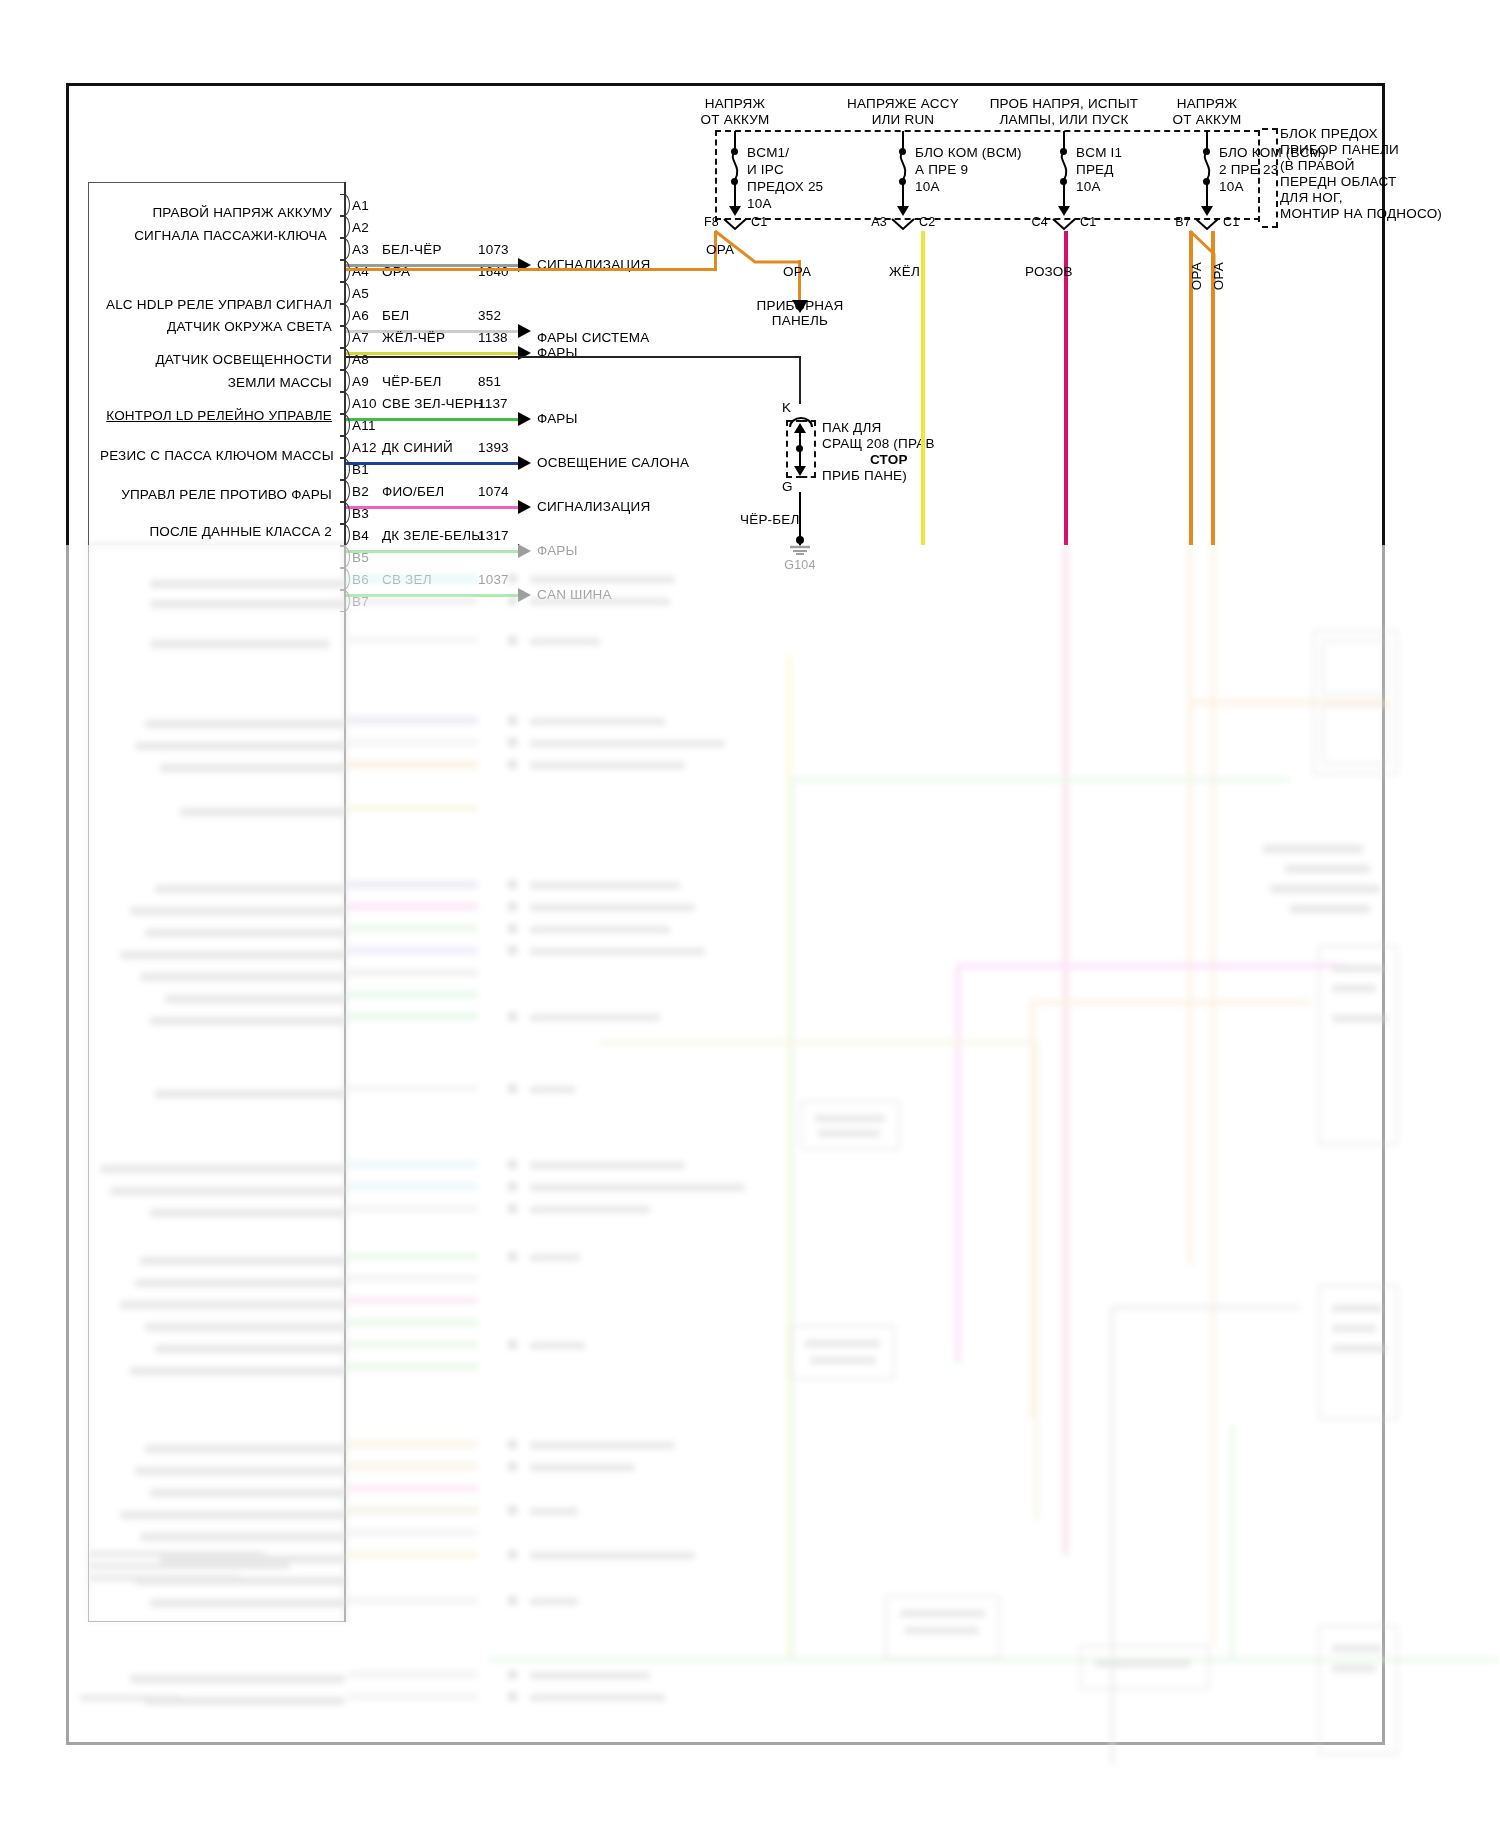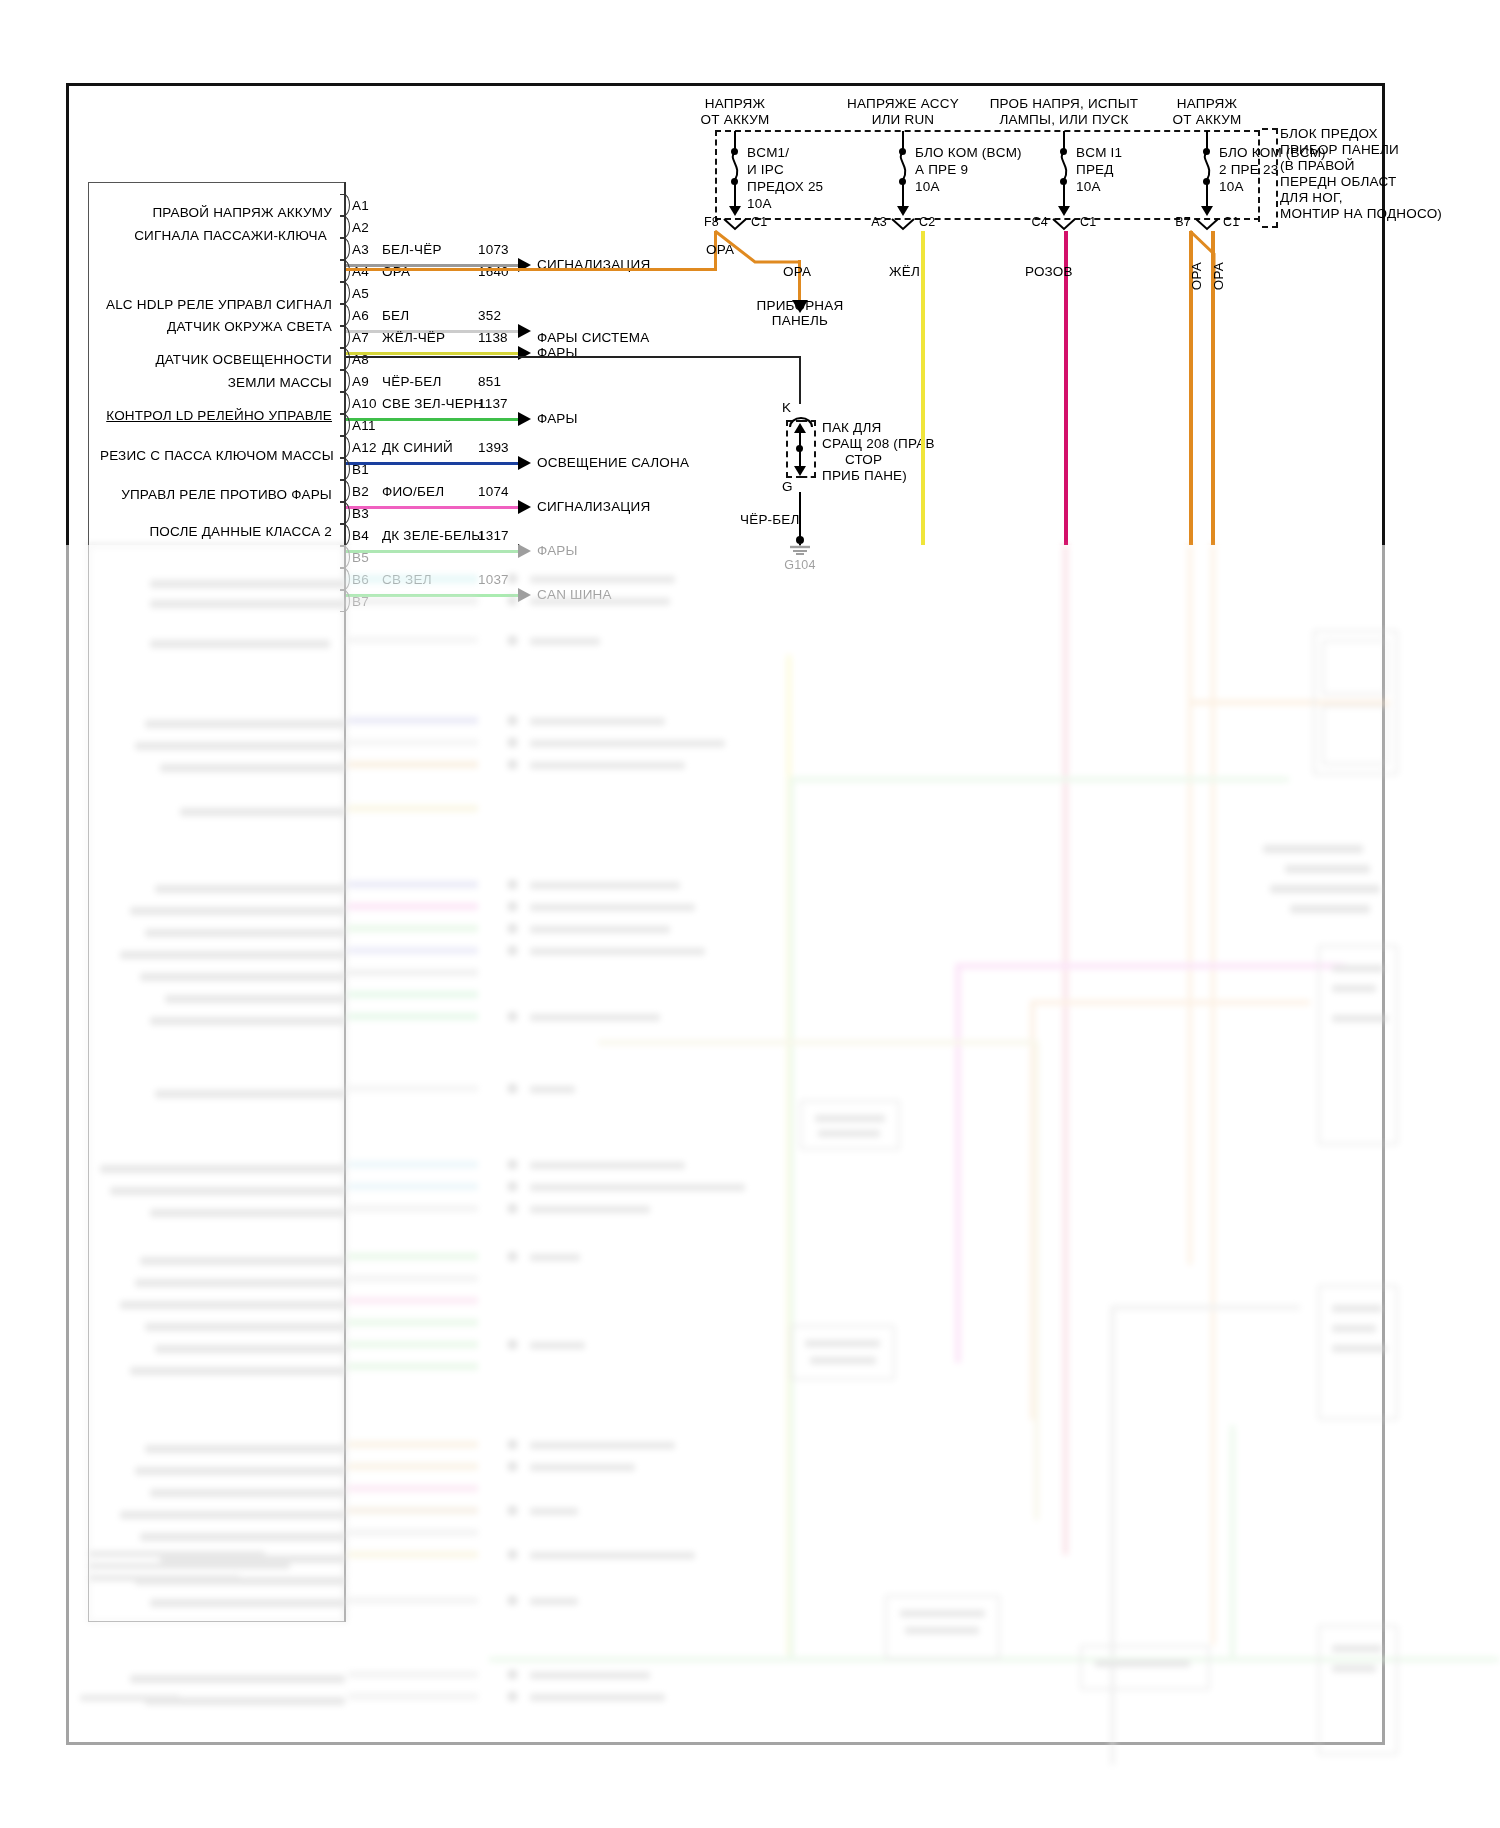--- a/index.html
+++ b/index.html
@@ -270,21 +270,21 @@
           <path d="M0 9 A 11 9 0 0 1 22 9" fill="none" stroke="#000" stroke-width="2"></path>
         </svg></div>
       <div class="spl-br" style="left: 786px; top: 420px; width: 16px; height: 58px; border-right: none;"></div>
       <div class="spl-br" style="left: 802px; top: 420px; width: 14px; height: 58px; border-left: none;"></div>
       <div class="arrow-u" style="left: 794px; top: 423px;"></div>
       <div class="w wv" style="left: 799px; top: 428px; width: 2px; height: 42px; background: rgb(0, 0, 0);"></div>
       <div class="dot" style="left: 796px; top: 445px;"></div>
       <div class="arrow-d-sm" style="left: 794px; top: 466px;"></div>
       <div class="txt" style="left: 822px; top: 420px;">ПАК ДЛЯ</div>
       <div class="txt" style="left: 822px; top: 436px;">СРАЩ 208 (ПРАВ</div>
-      <div class="txt" style="left: 845px; top: 452px;">СТОР</div>
+      <div class="txt" style="left: 870px; top: 452px; font-weight: bold;">СТОР</div>
       <div class="txt" style="left: 822px; top: 468px;">ПРИБ ПАНЕ)</div>
       <div class="txt" style="left: 782px; top: 479px;">G</div>
       <div class="w wv" style="left: 799px; top: 492px; width: 2px; height: 48px; background: rgb(0, 0, 0);"></div>
       <div class="txt" style="left: 740px; top: 512px;">ЧЁР-БЕЛ</div>
       <div class="abs" style="left: 785px; top: 536px;"><svg width="30" height="20" style="overflow:visible">
           <circle cx="15" cy="4" r="4" fill="#000"></circle>
           <line x1="15" y1="8" x2="15" y2="11" stroke="#000" stroke-width="2"></line>
           <line x1="5" y1="11" x2="25" y2="11" stroke="#000" stroke-width="2.4"></line>
           <line x1="8" y1="15" x2="22" y2="15" stroke="#000" stroke-width="2"></line>
           <line x1="11" y1="18" x2="19" y2="18" stroke="#000" stroke-width="2"></line>

